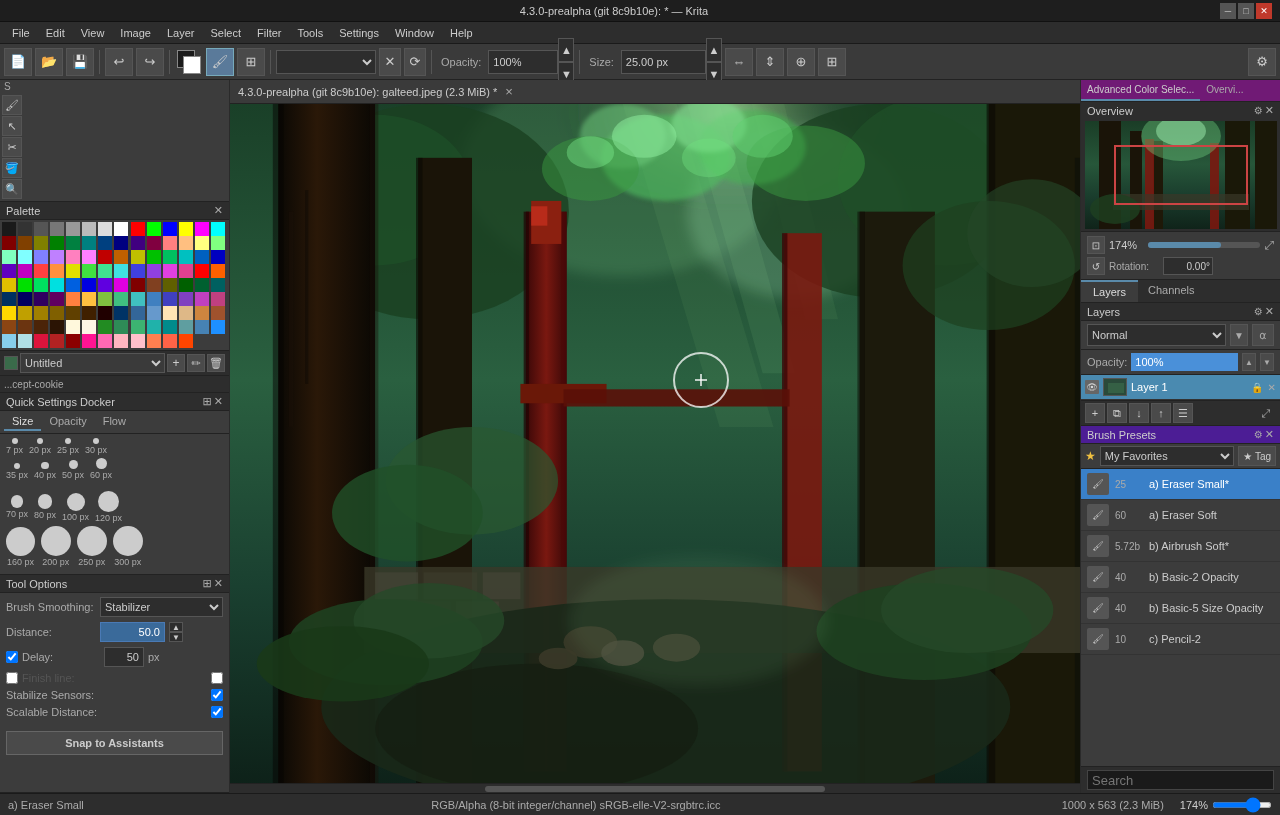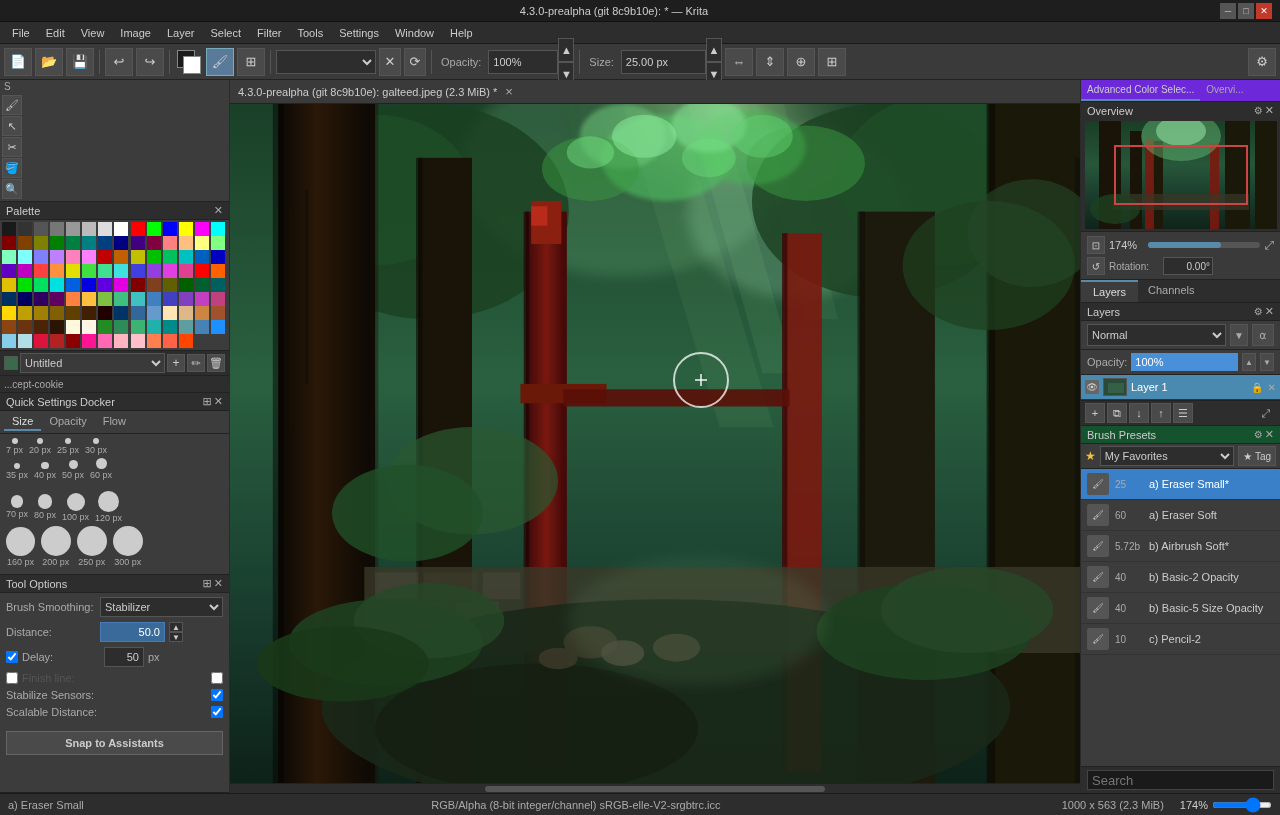--- a/index.html
+++ b/index.html
@@ -565,21 +565,21 @@
       </div>
 
       <div style="position:absolute;bottom:0;left:0;right:0;height:10px;background:#2d2d2d;border-top:1px solid #222;">
         <div style="position:absolute;left:30%;width:40%;height:6px;top:2px;background:#555;border-radius:3px;cursor:pointer;"></div>
       </div>
     </div>
   </div>
 
   <div id="right-panel" style="width:200px;background:#3c3c3c;border-left:1px solid #2a2a2a;display:flex;flex-direction:column;overflow:hidden;">
 
-    <div style="background:#6d28d9;display:flex;border-bottom:1px solid #222;flex-shrink:0;">
+    <div style="background:#701a75;display:flex;border-bottom:1px solid #222;flex-shrink:0;">
       <div style="padding:4px 6px;color:#ccc;cursor:pointer;font-size:10px;border-bottom:2px solid #5a8aaa;">Advanced Color Selec...</div>
       <div style="padding:4px 6px;color:#aaa;cursor:pointer;font-size:10px;">Overvi...</div>
     </div>
 
     <div style="background:#2d2d2d;border-bottom:1px solid #222;flex-shrink:0;">
       <div style="padding:2px 6px;display:flex;justify-content:space-between;align-items:center;">
         <span style="color:#ccc;font-size:11px;">Overview</span>
         <div style="display:flex;gap:2px;">
           <button style="background:none;border:none;color:#aaa;cursor:pointer;font-size:10px;">⚙</button>
           <button style="background:none;border:none;color:#aaa;cursor:pointer;font-size:11px;">✕</button>
@@ -666,21 +666,21 @@
       <button style="width:20px;height:20px;background:#4a4a4a;border:1px solid #555;color:#ccc;cursor:pointer;font-size:11px;display:flex;align-items:center;justify-content:center;">+</button>
       <button style="width:20px;height:20px;background:#4a4a4a;border:1px solid #555;color:#ccc;cursor:pointer;font-size:11px;display:flex;align-items:center;justify-content:center;">⧉</button>
       <button style="width:20px;height:20px;background:#4a4a4a;border:1px solid #555;color:#ccc;cursor:pointer;font-size:11px;display:flex;align-items:center;justify-content:center;">↓</button>
       <button style="width:20px;height:20px;background:#4a4a4a;border:1px solid #555;color:#ccc;cursor:pointer;font-size:11px;display:flex;align-items:center;justify-content:center;">↑</button>
       <button style="width:20px;height:20px;background:#4a4a4a;border:1px solid #555;color:#ccc;cursor:pointer;font-size:11px;display:flex;align-items:center;justify-content:center;">☰</button>
       <div style="flex:1;"></div>
       <button style="width:20px;height:20px;background:none;border:none;color:#aaa;cursor:pointer;font-size:11px;">⤢</button>
     </div>
 
     <div style="flex:1;background:#3c3c3c;display:flex;flex-direction:column;overflow:hidden;">
-      <div style="background:#14532d;padding:2px 6px;display:flex;justify-content:space-between;align-items:center;border-bottom:1px solid #222;flex-shrink:0;">
+      <div style="background:#4c1d95;padding:2px 6px;display:flex;justify-content:space-between;align-items:center;border-bottom:1px solid #222;flex-shrink:0;">
         <span style="color:#ccc;font-size:11px;">Brush Presets</span>
         <div style="display:flex;gap:2px;">
           <button style="background:none;border:none;color:#aaa;cursor:pointer;font-size:10px;">⚙</button>
           <button style="background:none;border:none;color:#aaa;cursor:pointer;font-size:11px;">✕</button>
         </div>
       </div>
       <div style="display:flex;align-items:center;padding:2px 4px;gap:4px;border-bottom:1px solid #222;flex-shrink:0;">
         <span style="color:#f0c040;font-size:12px;">★</span>
         <select style="flex:1;background:#2d2d2d;border:1px solid #555;color:#ccc;font-size:11px;height:20px;">
           <option>My Favorites</option>

